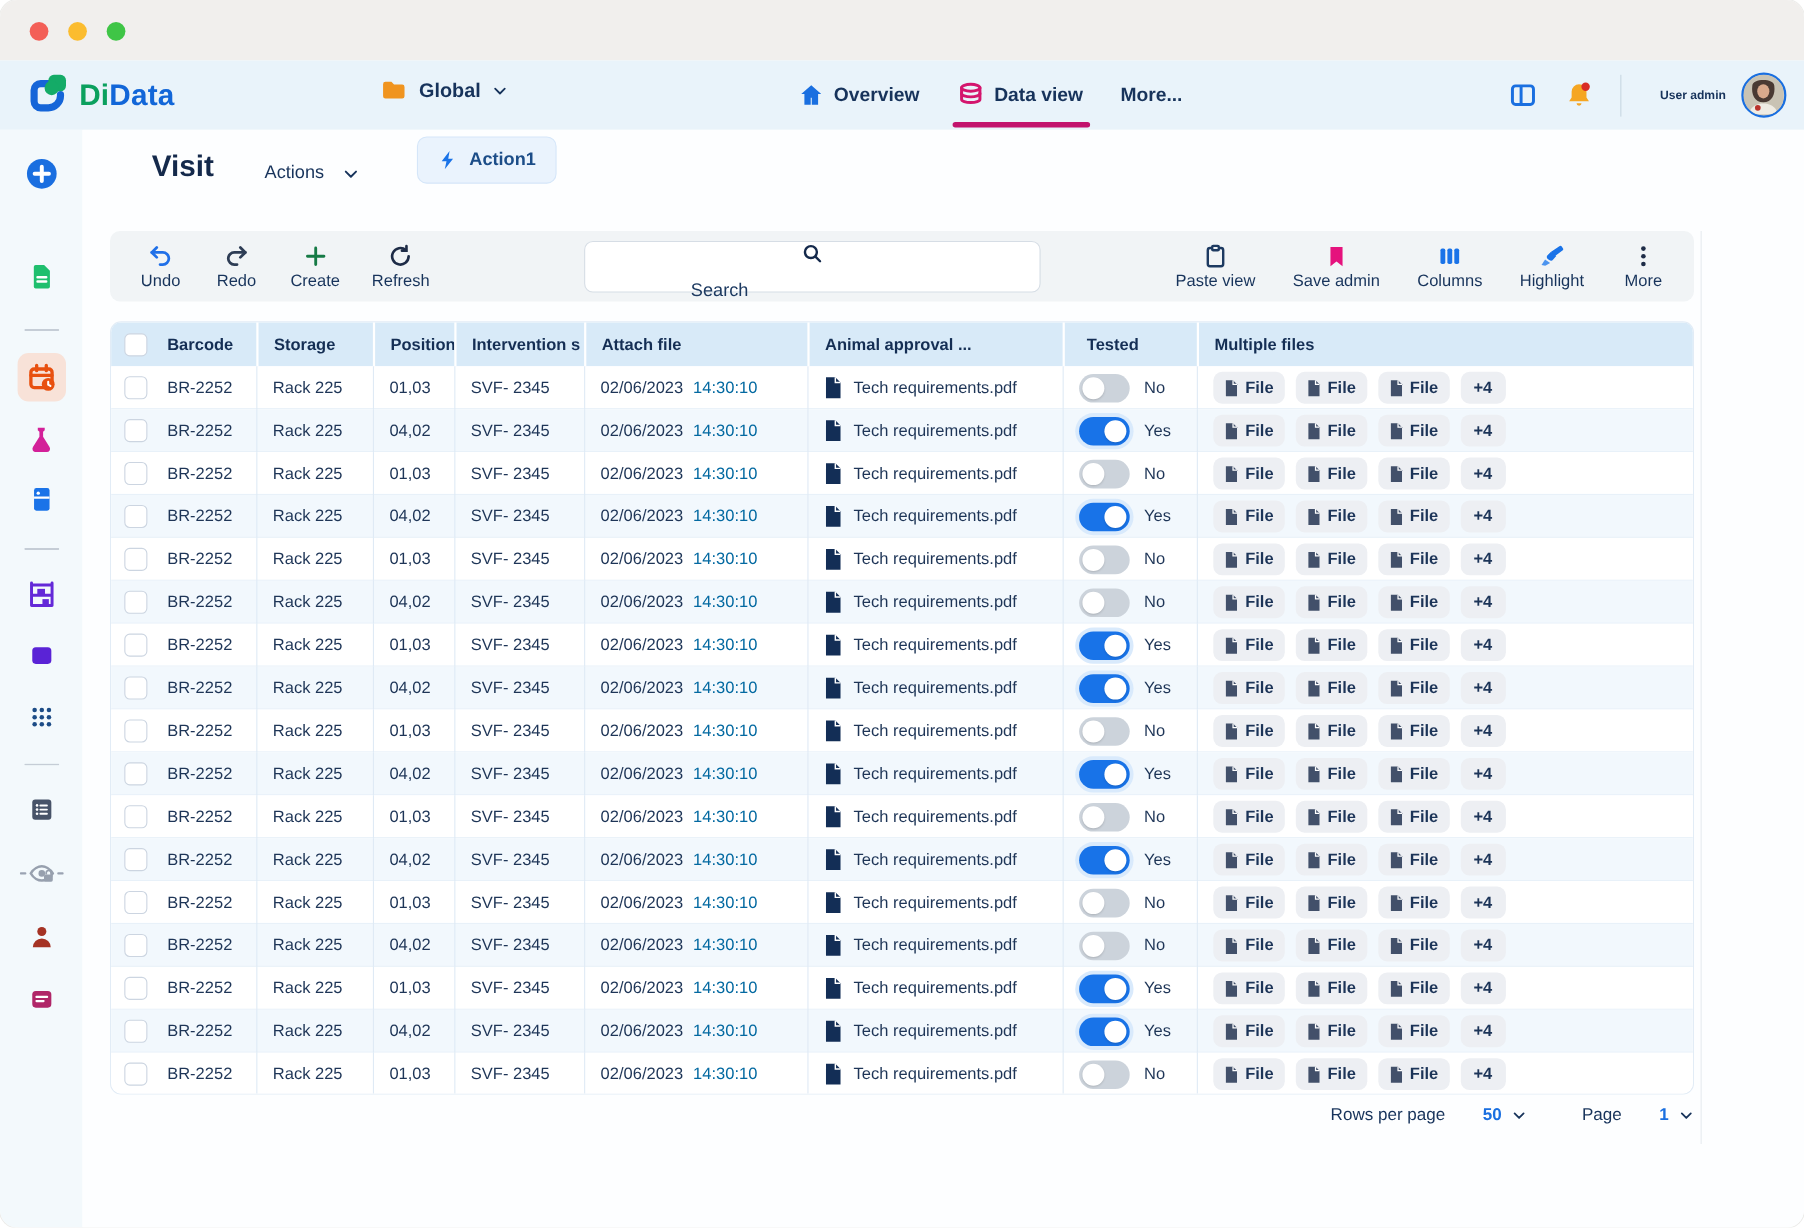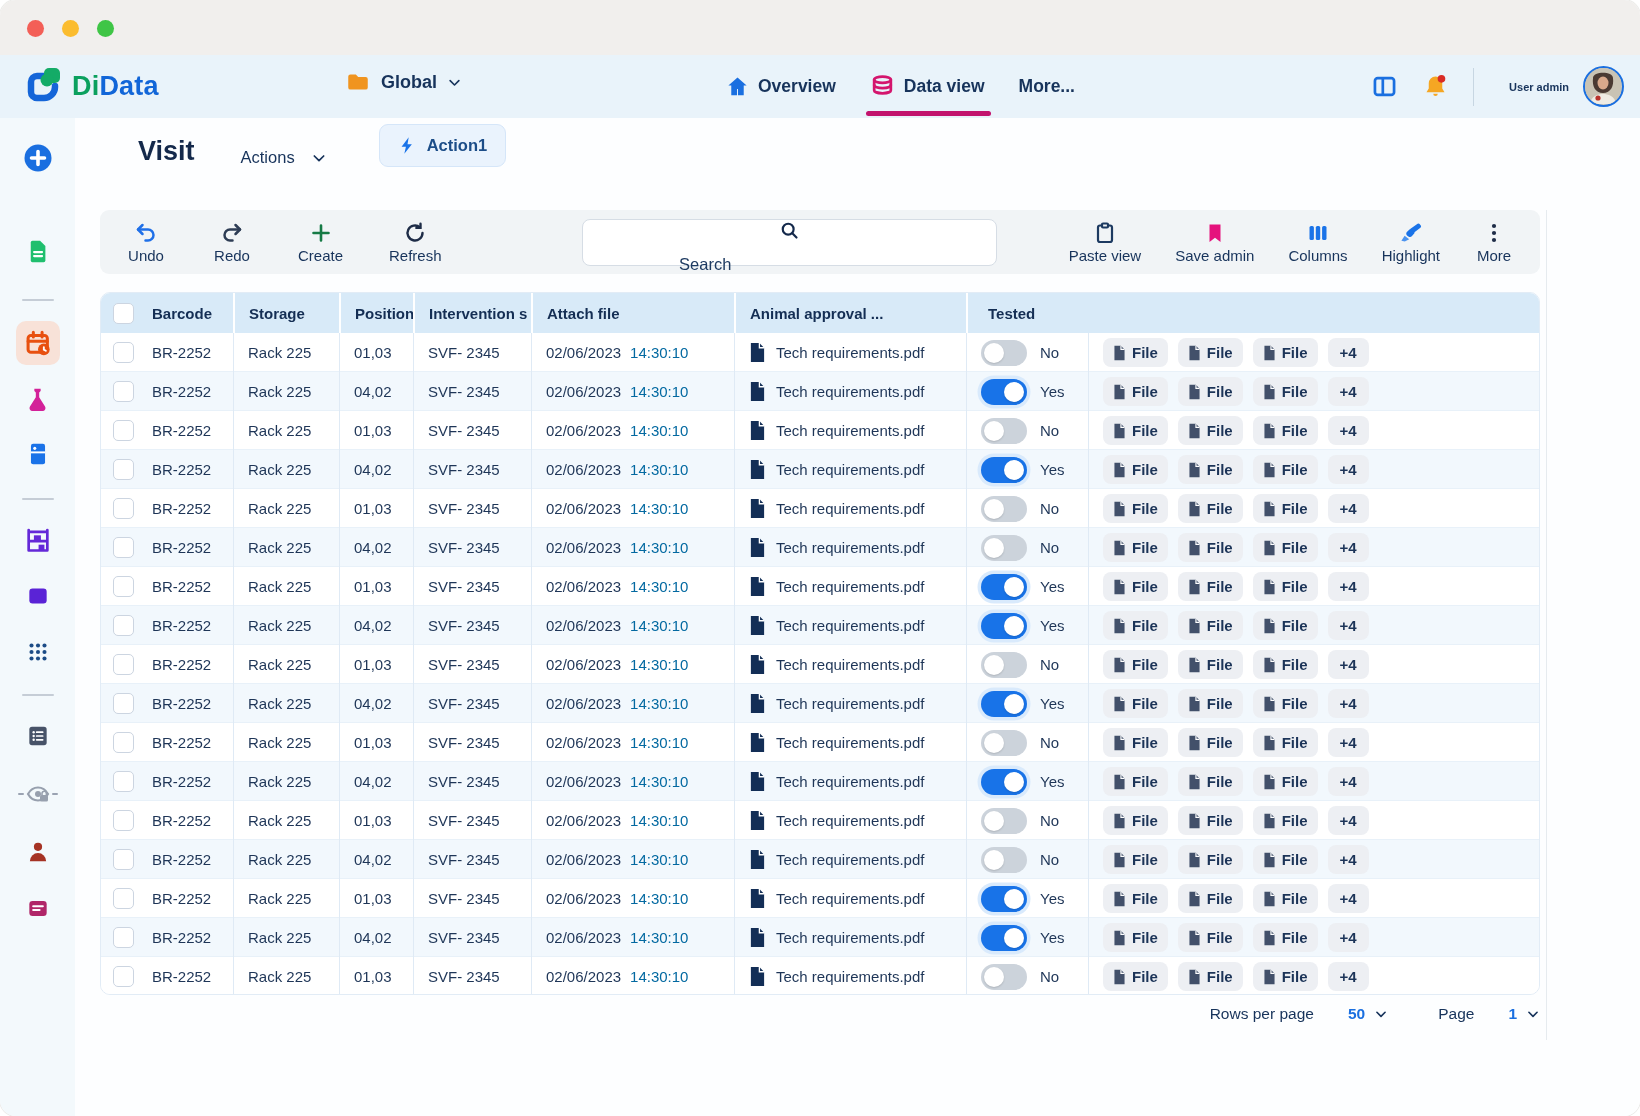--- a/index.html
+++ b/index.html
@@ -42,21 +42,21 @@
   .titlebar { position:absolute; left:23px; top:6px; display:flex; align-items:flex-end;margin-left:40px; }
   .page-title { font-size:27px; font-weight:800; color:#14294b; }
   .actions-dd { margin-left:46px; display:flex; align-items:center; gap:16px; font-size:16.5px; font-weight:500; color:#17335b; }
   .action1-btn { margin-left:52px; display:flex; align-items:center; gap:10px; height:43px; padding:0 18px;
     background:#eaf3fd; border:1px solid #d5e6f9; border-radius:9px; font-size:16.5px; font-weight:700; color:#1c4d88; }
 
   .toolbar { position:absolute; left:25px; top:92px; width:1440px; height:64px; background:#f1f4f6; border-radius:9px;
     display:flex; align-items:center; padding:0 26px; }
   .tool { display:flex; flex-direction:column; align-items:center; gap:2px; min-width:40px; }
   .tool-label { font-size:15px; font-weight:500; color:#17335b; white-space:nowrap; }
-  .tb-left { display:flex; gap:46px; }
+  .tb-left { display:flex; gap:29px; }
   .search-box { margin-left:140px; width:415px; height:47px; background:#ffffff; border:1px solid #d6dde5; border-radius:8px;
     display:flex; align-items:center; padding:0 16px; gap:14px;flex-direction:column; }
   .search-box input { border:none; outline:none; flex:1; font-size:16.5px; color:#16335d; font-family:"Liberation Sans",sans-serif; background:transparent; }
   .search-box input::placeholder { color:#1d3a61; opacity:1; }
   .tb-right { margin-left:auto; display:flex; gap:34px; }
 
   
   .table-wrap { position:absolute; left:25px; top:174px; width:1440px; height:703px; border:1px solid #e2ecf6; border-radius:10px; overflow:hidden; background:#fff; }
   .tgrid { display:grid; grid-template-columns:45px 87px 106px 74px 118px 203px 232px 122px 1fr; align-items:center; }
   .thead { height:40px; background:#d8eaf8; }
@@ -445,20 +445,21 @@
         <div class="hcell first">
             <input type="checkbox" class="cbx" style="">
           </div>
         <div class="hcell c2">Barcode</div>
         <div class="hcell">Storage</div>
         <div class="hcell">Position (</div>
         <div class="hcell">Intervention s</div>
         <div class="hcell">Attach file</div>
         <div class="hcell">Animal approval ...</div>
         <div class="hcell" style="padding-left:20px">Tested</div>
+        <div class="hcell">Multiple files</div>
       </div>
       <div>
   <div class="tgrid trow">
     <div class="bcell first">
               <input type="checkbox" class="cbx" style="">
             </div>
     <div class="bcell c2">BR-2252</div>
     <div class="bcell">Rack 225</div>
     <div class="bcell">01,03</div>
     <div class="bcell">SVF- 2345</div>

